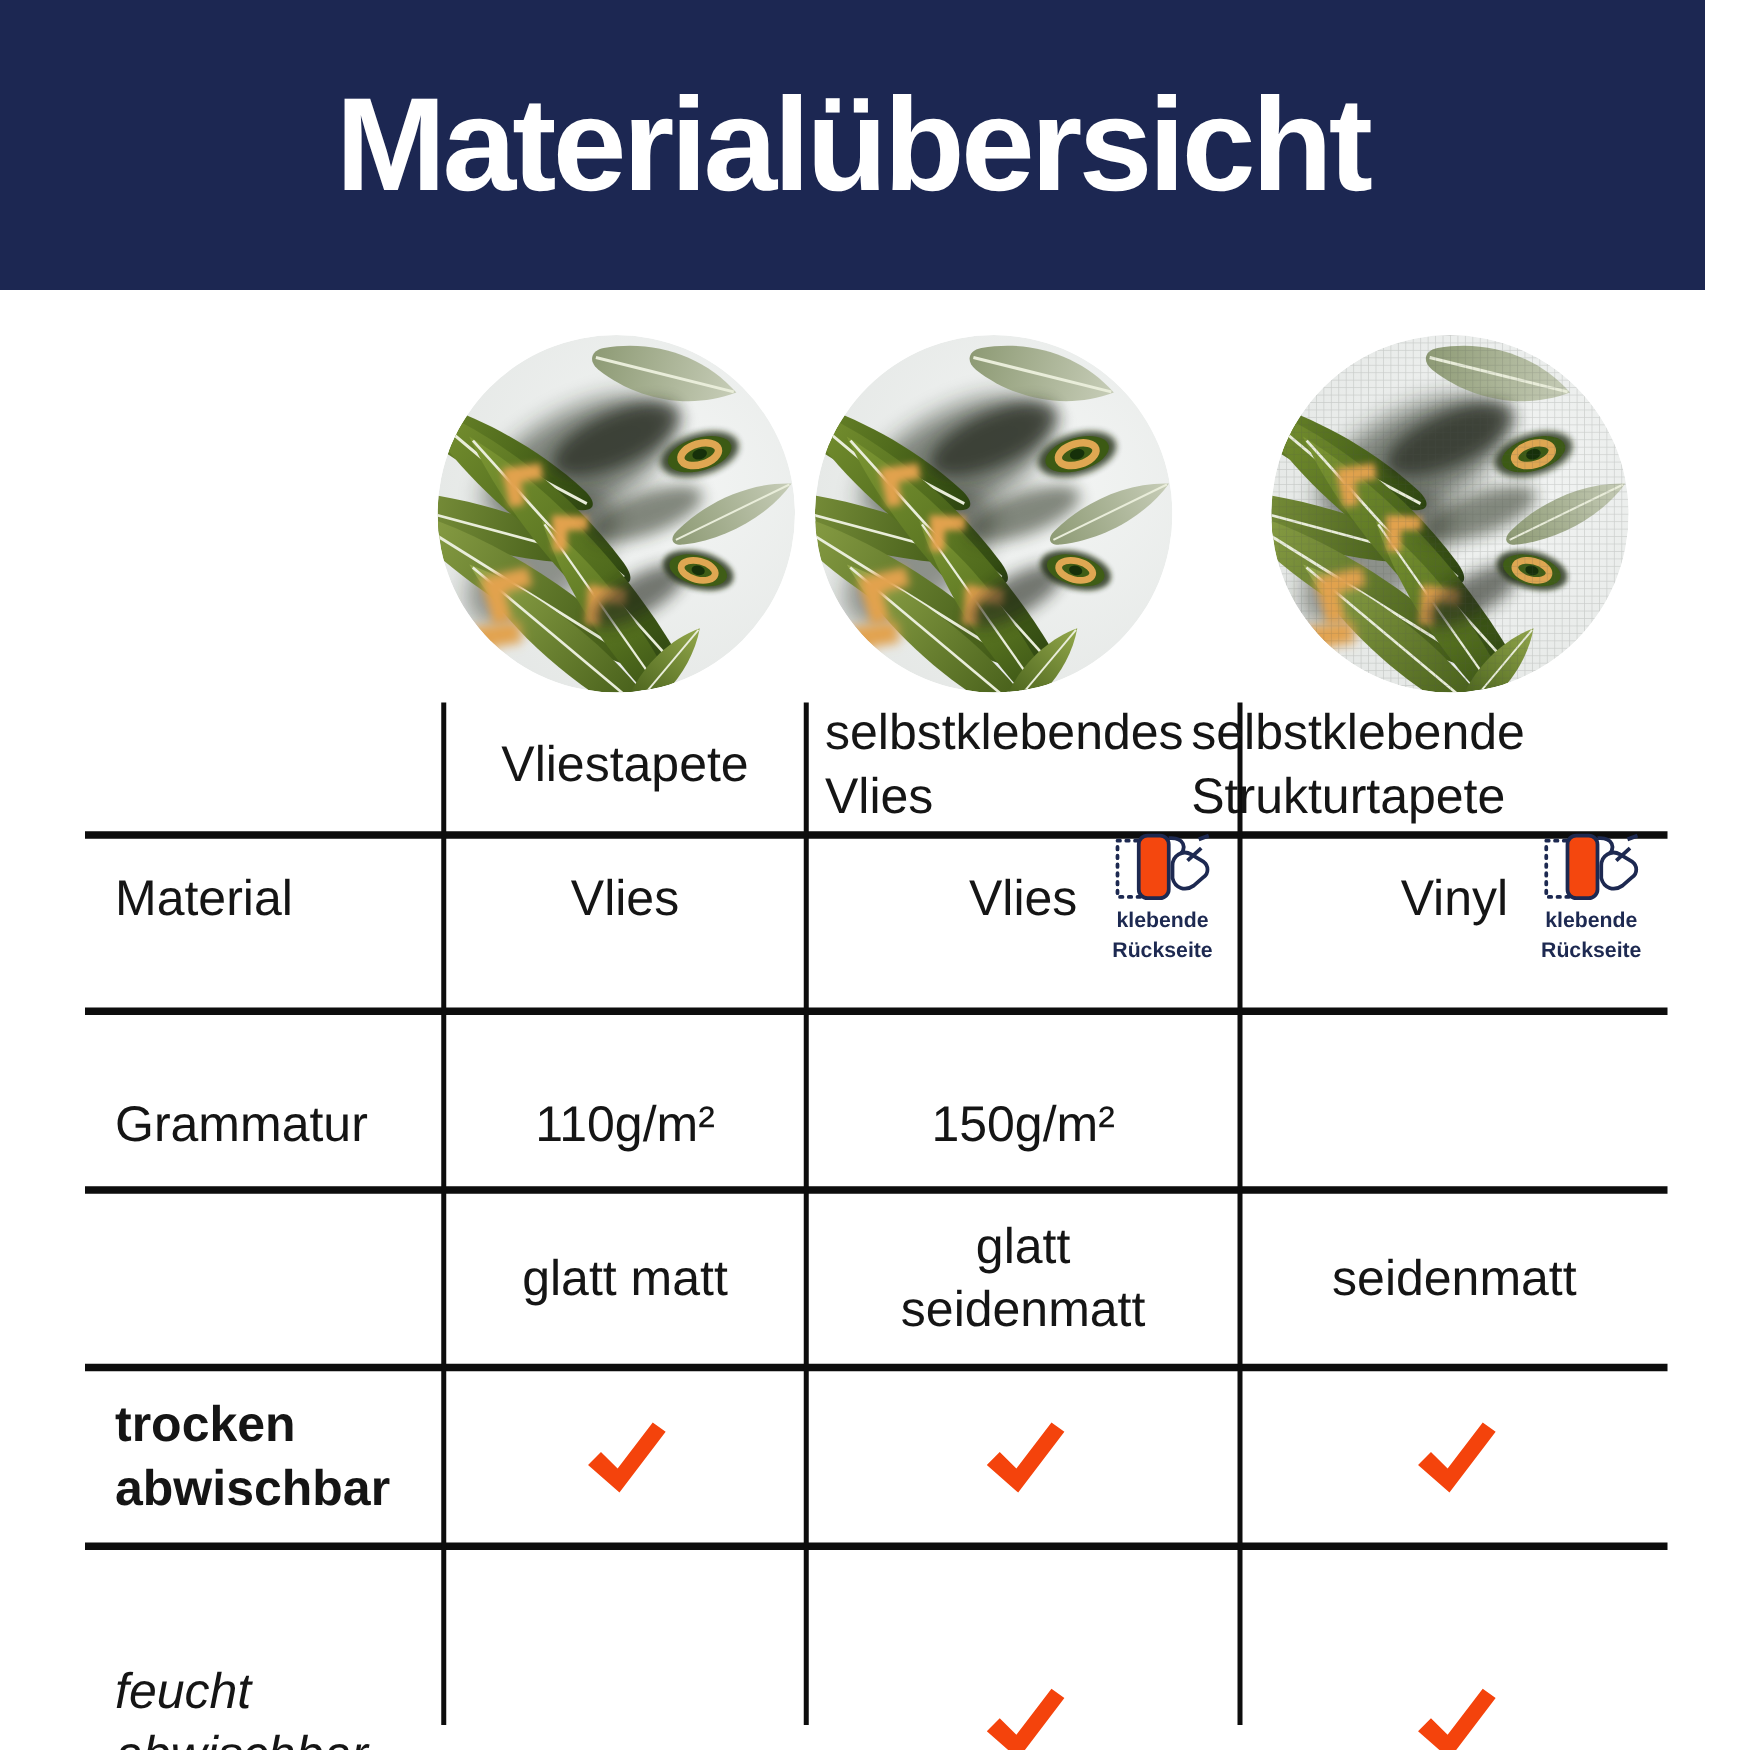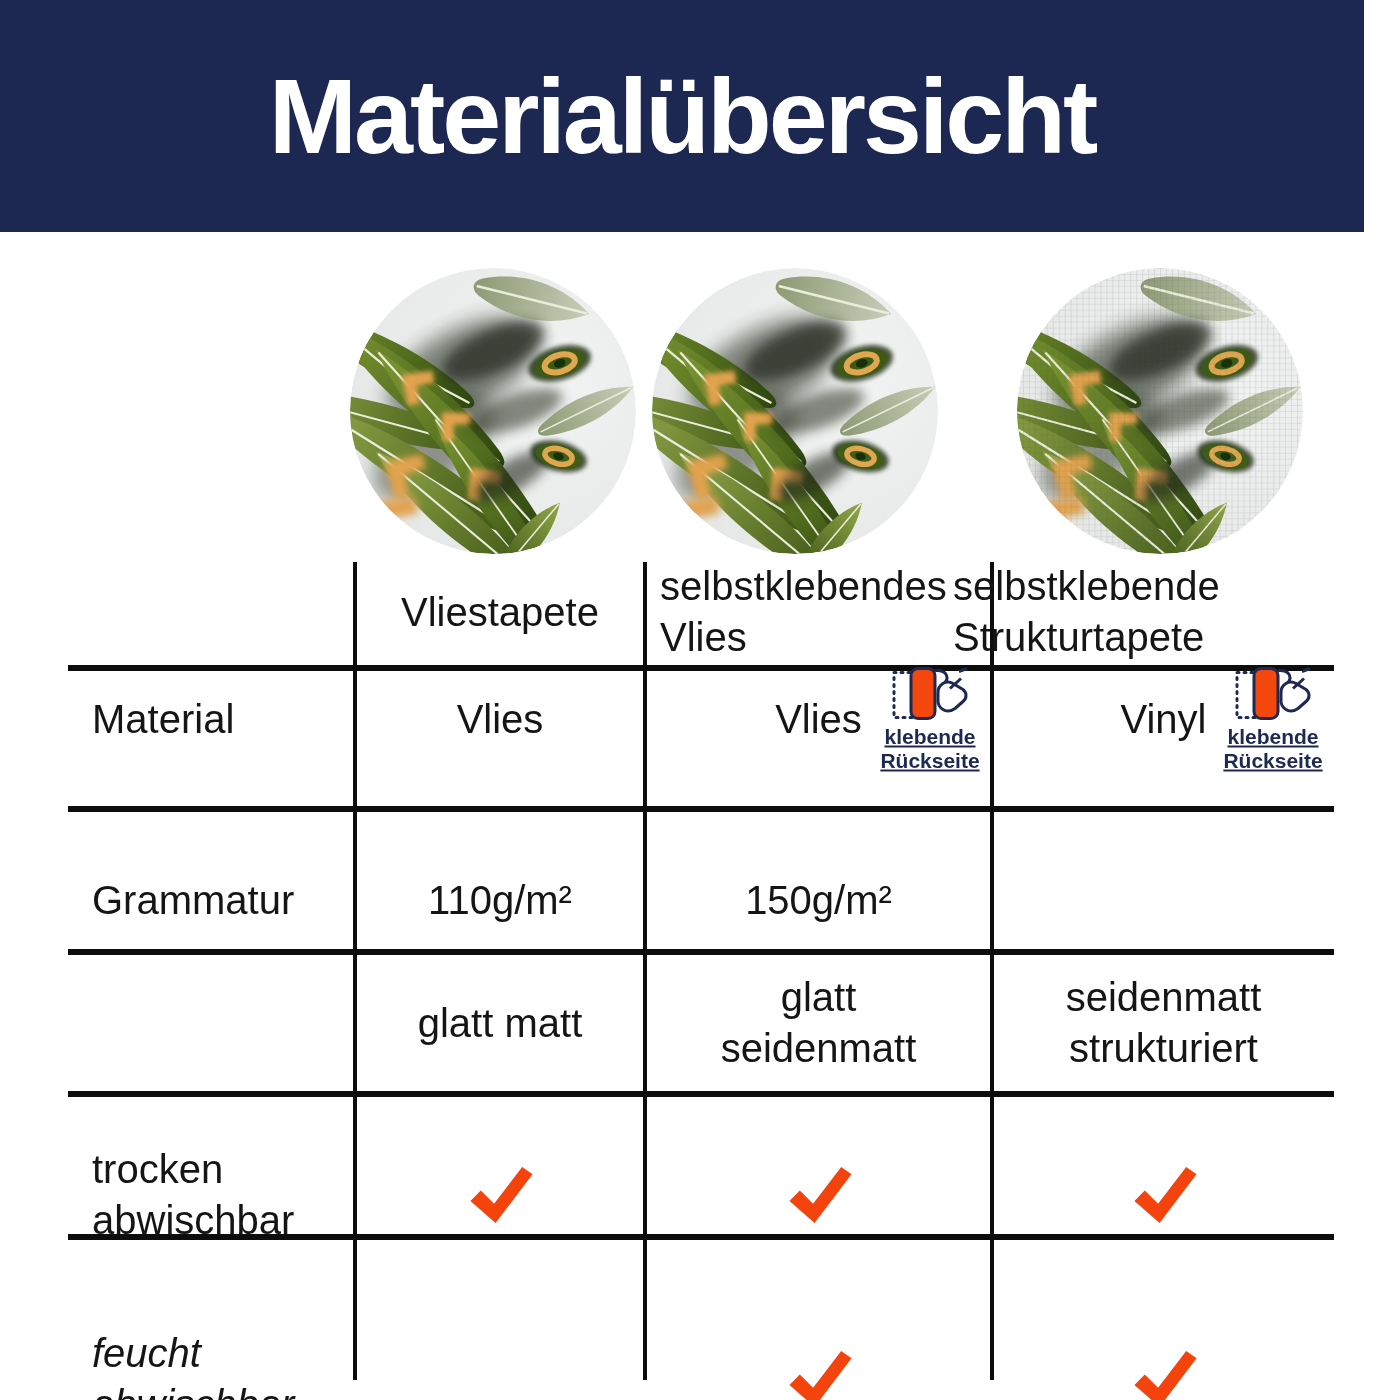--- a/index.html
+++ b/index.html
@@ -23,34 +23,34 @@
 
   
   .cell{position:absolute;display:flex;flex-direction:column;align-items:center;justify-content:center;font-size:40px;line-height:51px;text-align:center;}
   .cell.lbl{align-items:flex-start;text-align:left;padding-left:24px;box-sizing:border-box;}
   .cell.left{align-items:flex-start;text-align:left;}
   .hdr{top:562px;height:100px;}
 
   .row-material{top:666px;height:106px;}
   .row-grammatur{top:812px;height:137px;margin-top:20px;}
   .row-oberflaeche{top:955px;height:136px;}
-  .row-trocken{top:1126px;height:137px;}
+  .row-trocken{top:1097px;height:137px;font-weight:bold;}
   .row-feucht{top:1304px;height:150px;font-style:italic;}
 
   .col-0{left:68px;width:285px;}
   .col-1{left:357px;width:286px;}
   .col-2{left:647px;width:343px;}
   .col-3{left:994px;width:339px;}
   .hdr.col-2{left:660px;width:326px;}
   .hdr.col-3{left:953px;width:320px;}
 
   
   .badge{position:absolute;right:5px;top:50%;transform:translateY(-50%);width:110px;text-align:center;}
   .badge svg{display:block;width:80px;height:58px;margin:0 auto 1px auto;}
-  .badge .t{font-size:21px;line-height:24px;font-weight:700;color:#1d2951;text-decoration:underline;}
+  .badge .t{font-size:17px;line-height:24px;font-weight:700;color:#1d2951;}
 
   
   .check{display:block;width:74px;height:68px;}
 </style>
 </head>
 <body>
 
 <svg width="0" height="0" style="position:absolute" aria-hidden="true">
   <defs>
     <radialGradient id="bgv" cx="65%" cy="40%" r="80%">
@@ -262,21 +262,20 @@
 
   <div class="cell row-oberflaeche col-1">
     <div>glatt matt</div>
   </div>
   <div class="cell row-oberflaeche col-2">
     <div>glatt</div>
     <div>seidenmatt</div>
   </div>
   <div class="cell row-oberflaeche col-3">
     <div>seidenmatt</div>
-    <div>strukturiert</div>
   </div>
 
   <div class="cell lbl row-trocken col-0">
     <div>trocken</div>
     <div>abwischbar</div>
   </div>
   <div class="cell row-trocken col-1">
     <svg class="check" viewBox="0 0 50 46">
         <use href="#check-sym" width="50" height="46"></use>
       </svg>

